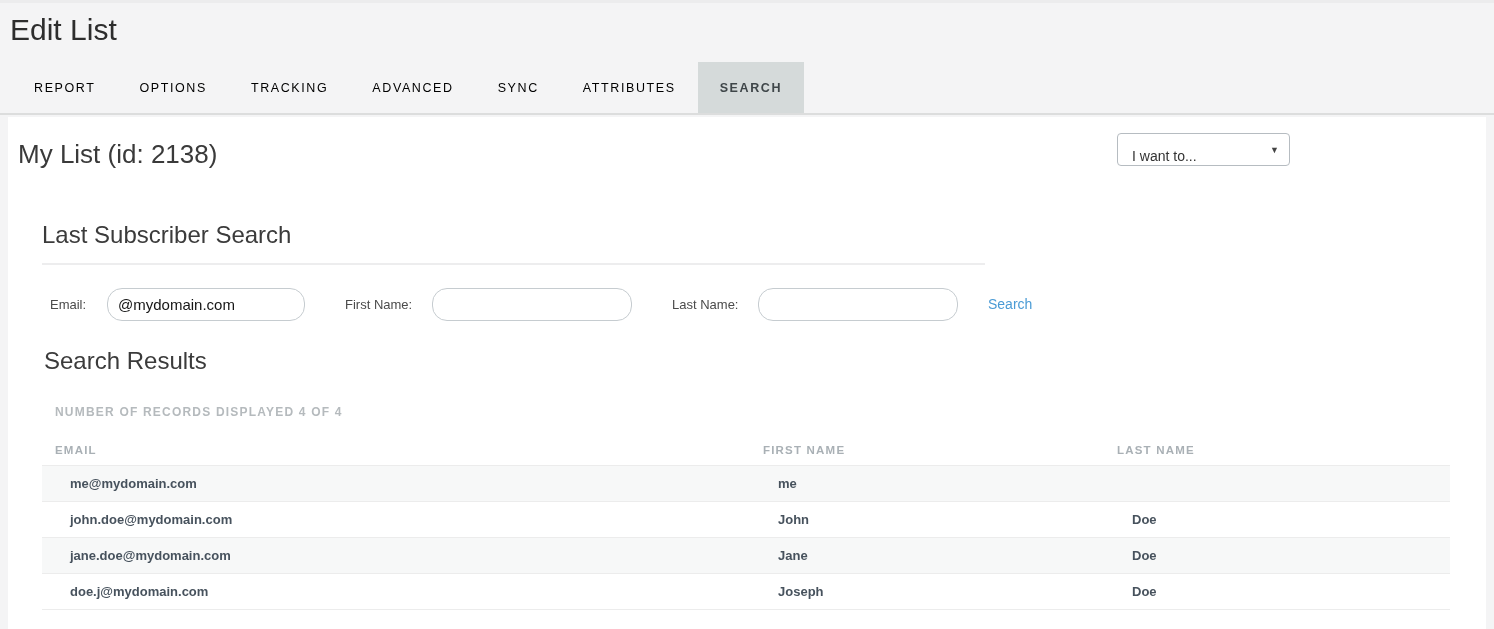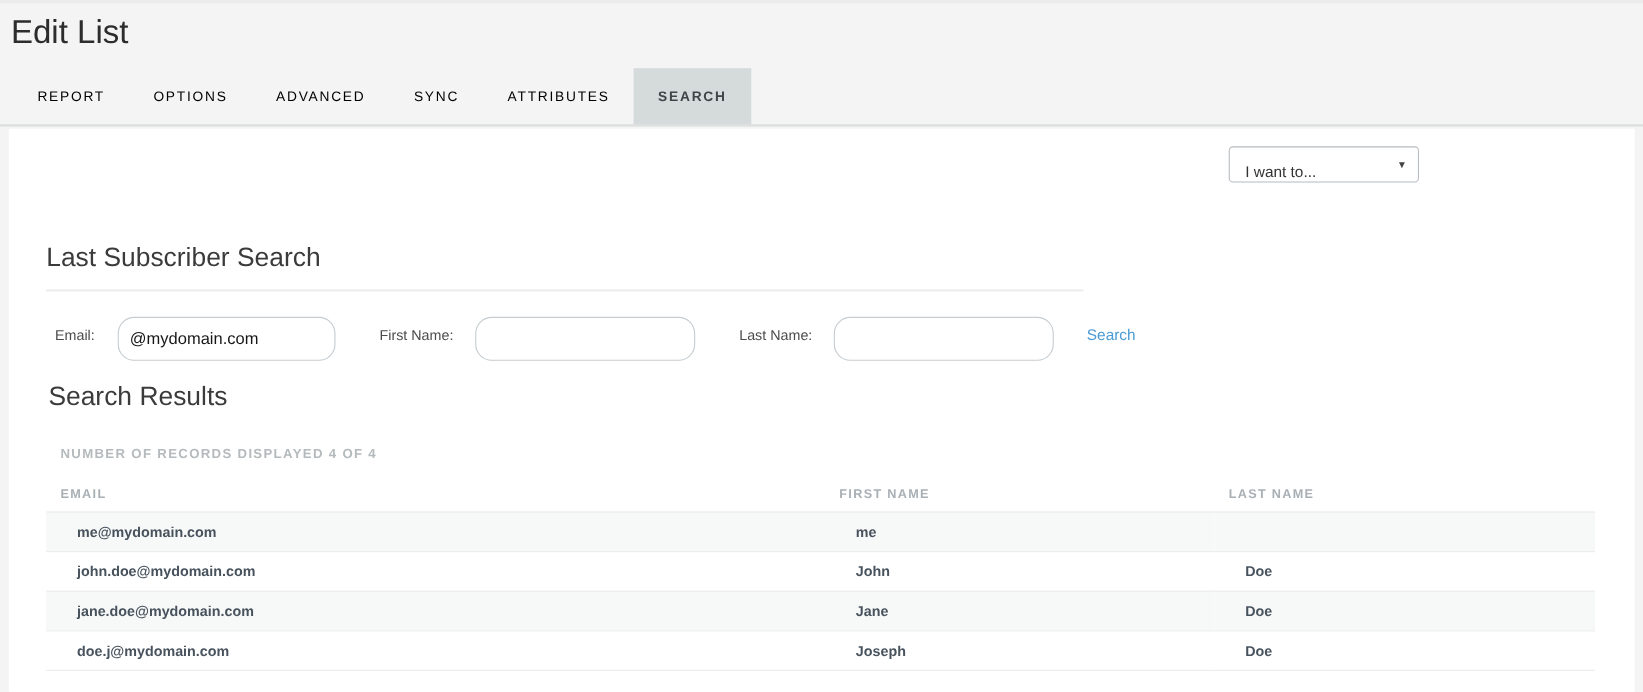--- a/index.html
+++ b/index.html
@@ -51,21 +51,21 @@
   .heading-rule {
     position:absolute; left:34px; top:146px; width:943px; height:2px; background:#ededee;
   }
   
   .form-row { position:absolute; left:0; top:171px; width:100%; height:33px; }
   .field-label {
     position:absolute; top:0; height:33px; line-height:33px;
     font-size:13px; color:#4b4b4b;
   }
   .text-input {
-    position:absolute; top:0; height:40px;
+    position:absolute; top:0; height:33px;
     border:1px solid #c6ccd0; border-radius:15px;
     font-family:"Liberation Sans","DejaVu Sans",sans-serif;
     font-size:15px; color:#161616; padding:0 10px; background:#fff;
   }
   .search-link {
     position:absolute; left:980px; top:0; line-height:33px;
     font-size:14px; color:#4a9bd5; text-decoration:none; cursor:pointer;
   }
   
   .records-summary {
@@ -92,28 +92,30 @@
   .results-table tbody tr:last-child td { border-bottom:1px solid #ececec; }
 </style>
 </head>
 <body>
 
 <h1 class="page-title">Edit List</h1>
 
 <nav class="tabbar">
     <div class="tab">REPORT</div>
     <div class="tab">OPTIONS</div>
+    <div class="tab">TRACKING</div>
     <div class="tab">ADVANCED</div>
     <div class="tab">SYNC</div>
     <div class="tab">ATTRIBUTES</div>
     <div class="tab active">SEARCH</div>
   </nav>
 
 <main class="content">
 
+  <h2 class="list-title">My List (id: 2138)</h2>
 
   <div class="action-select">
     <span class="val">I want to...</span>
     <span class="caret">▼</span>
   </div>
 
   <h3 class="section-heading" style="left:34px; top:104px;">Last Subscriber Search</h3>
   <div class="heading-rule"></div>
 
   <div class="form-row">

